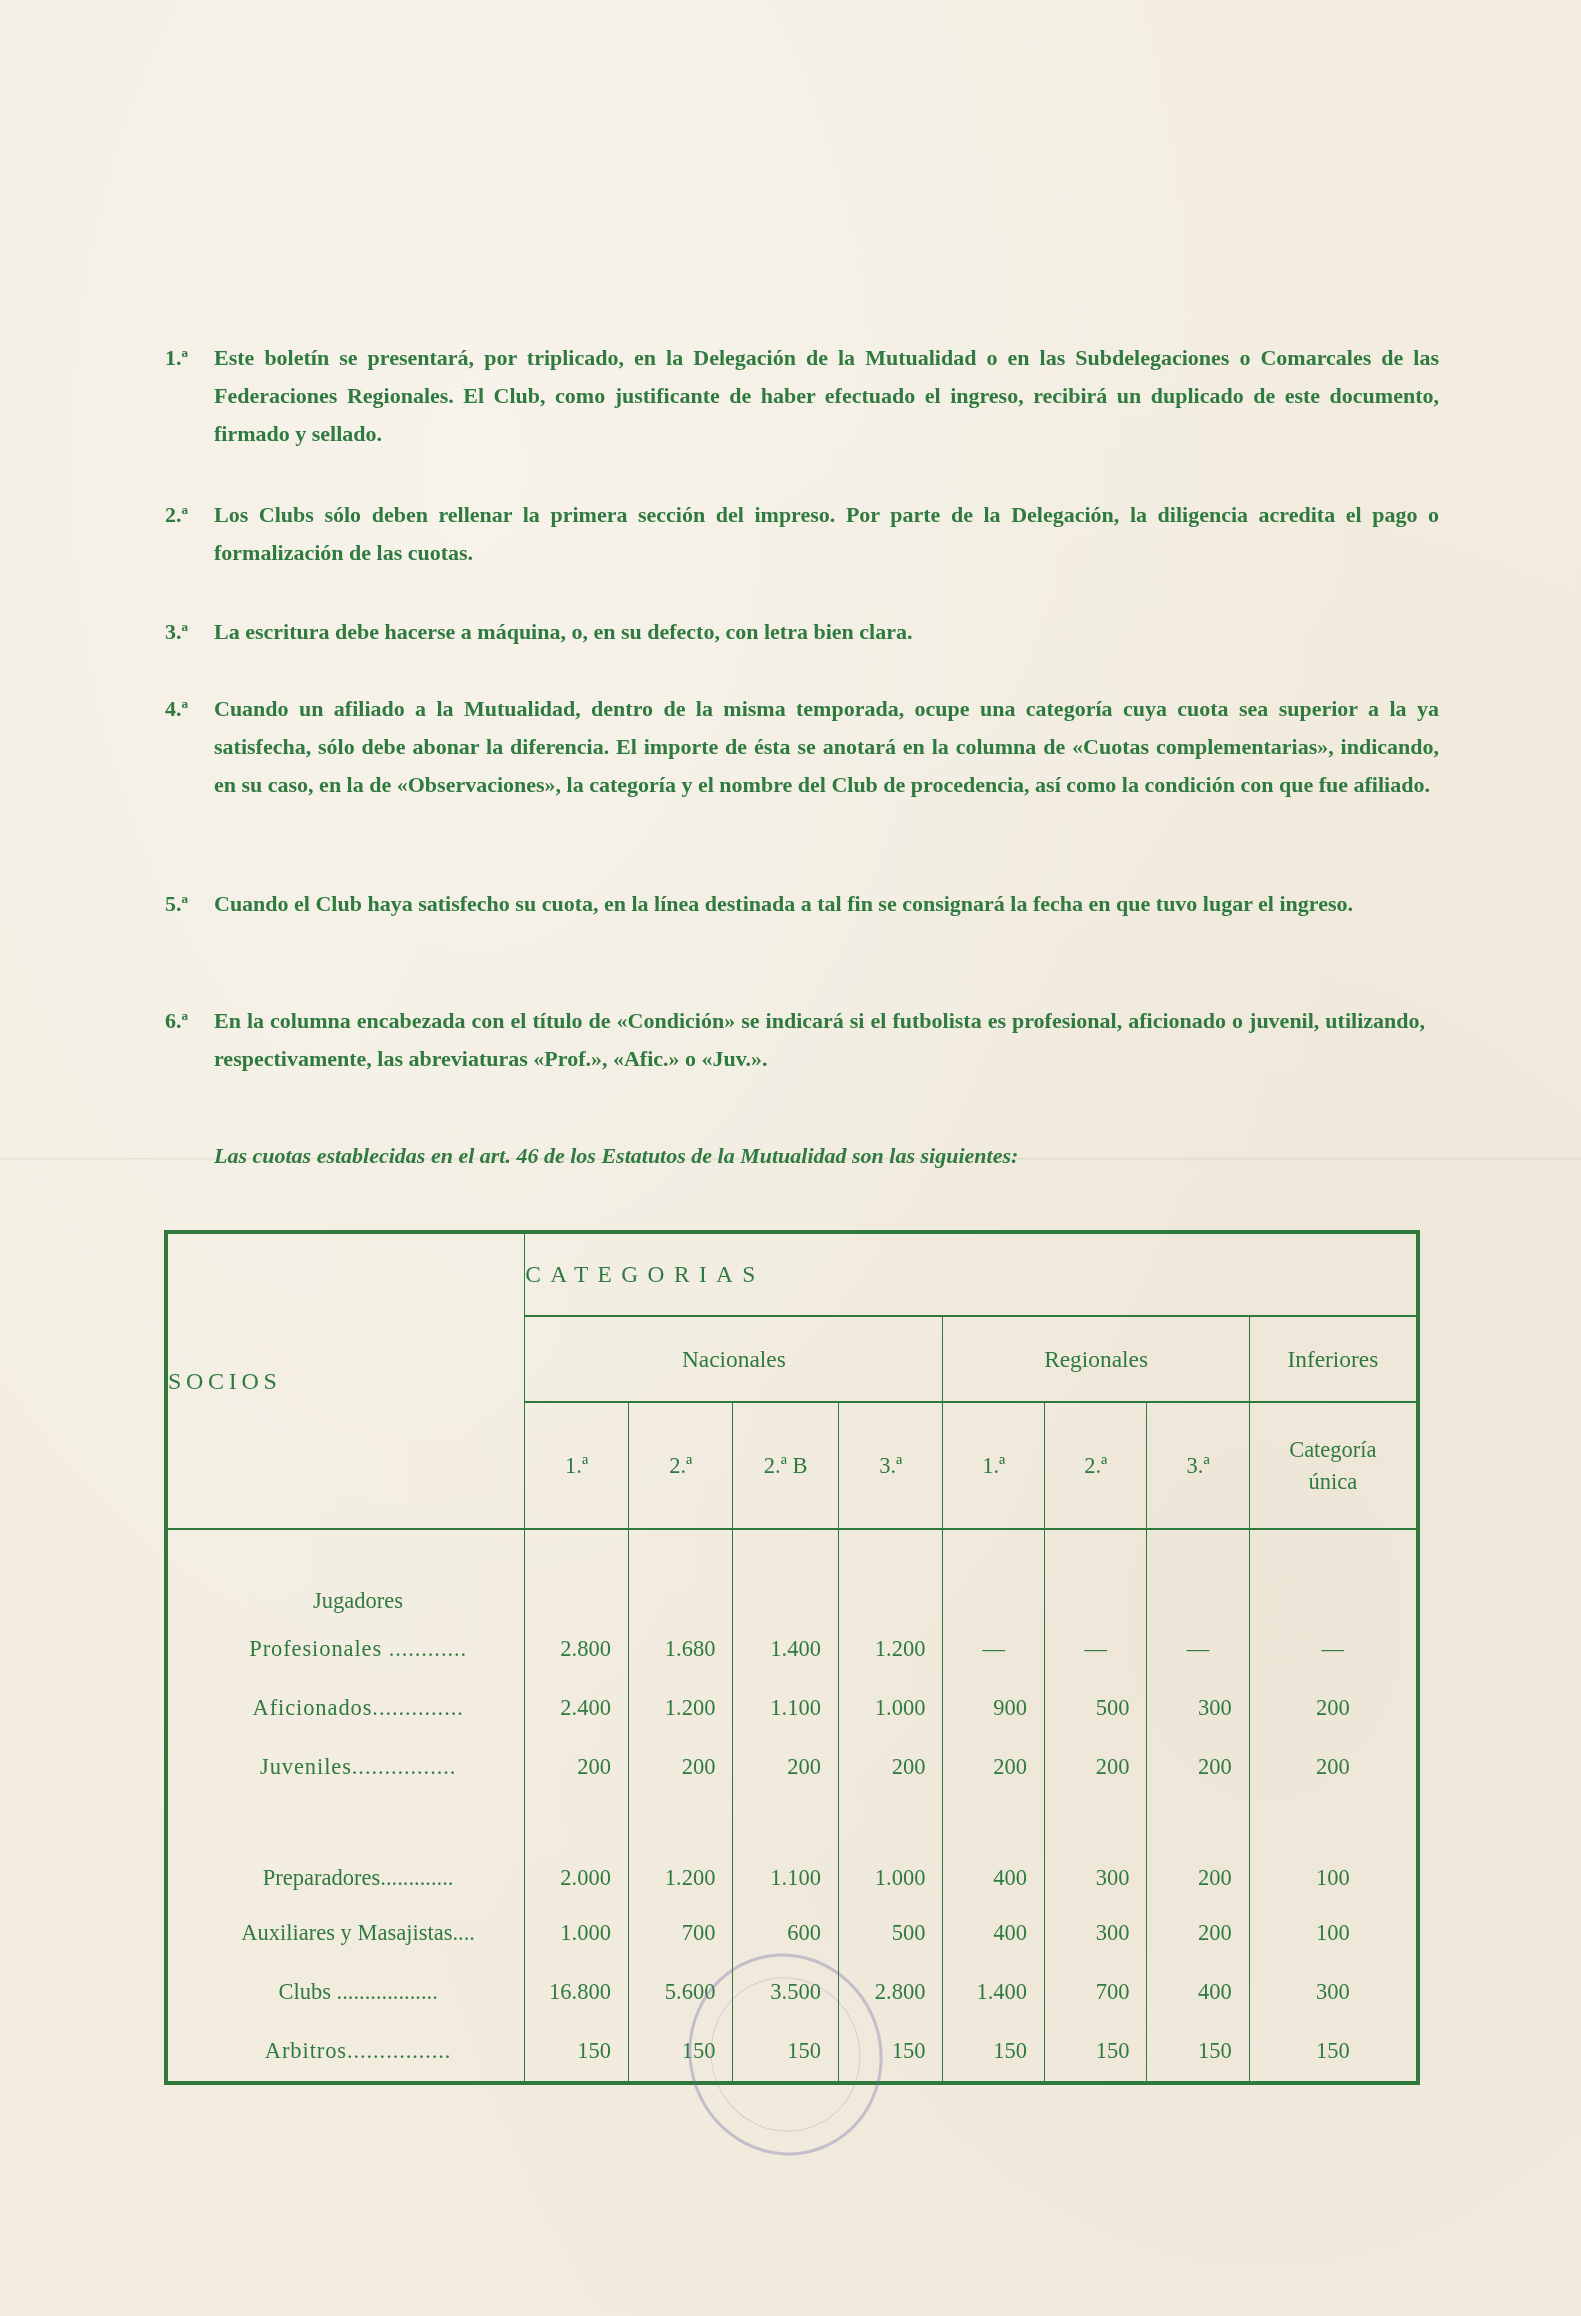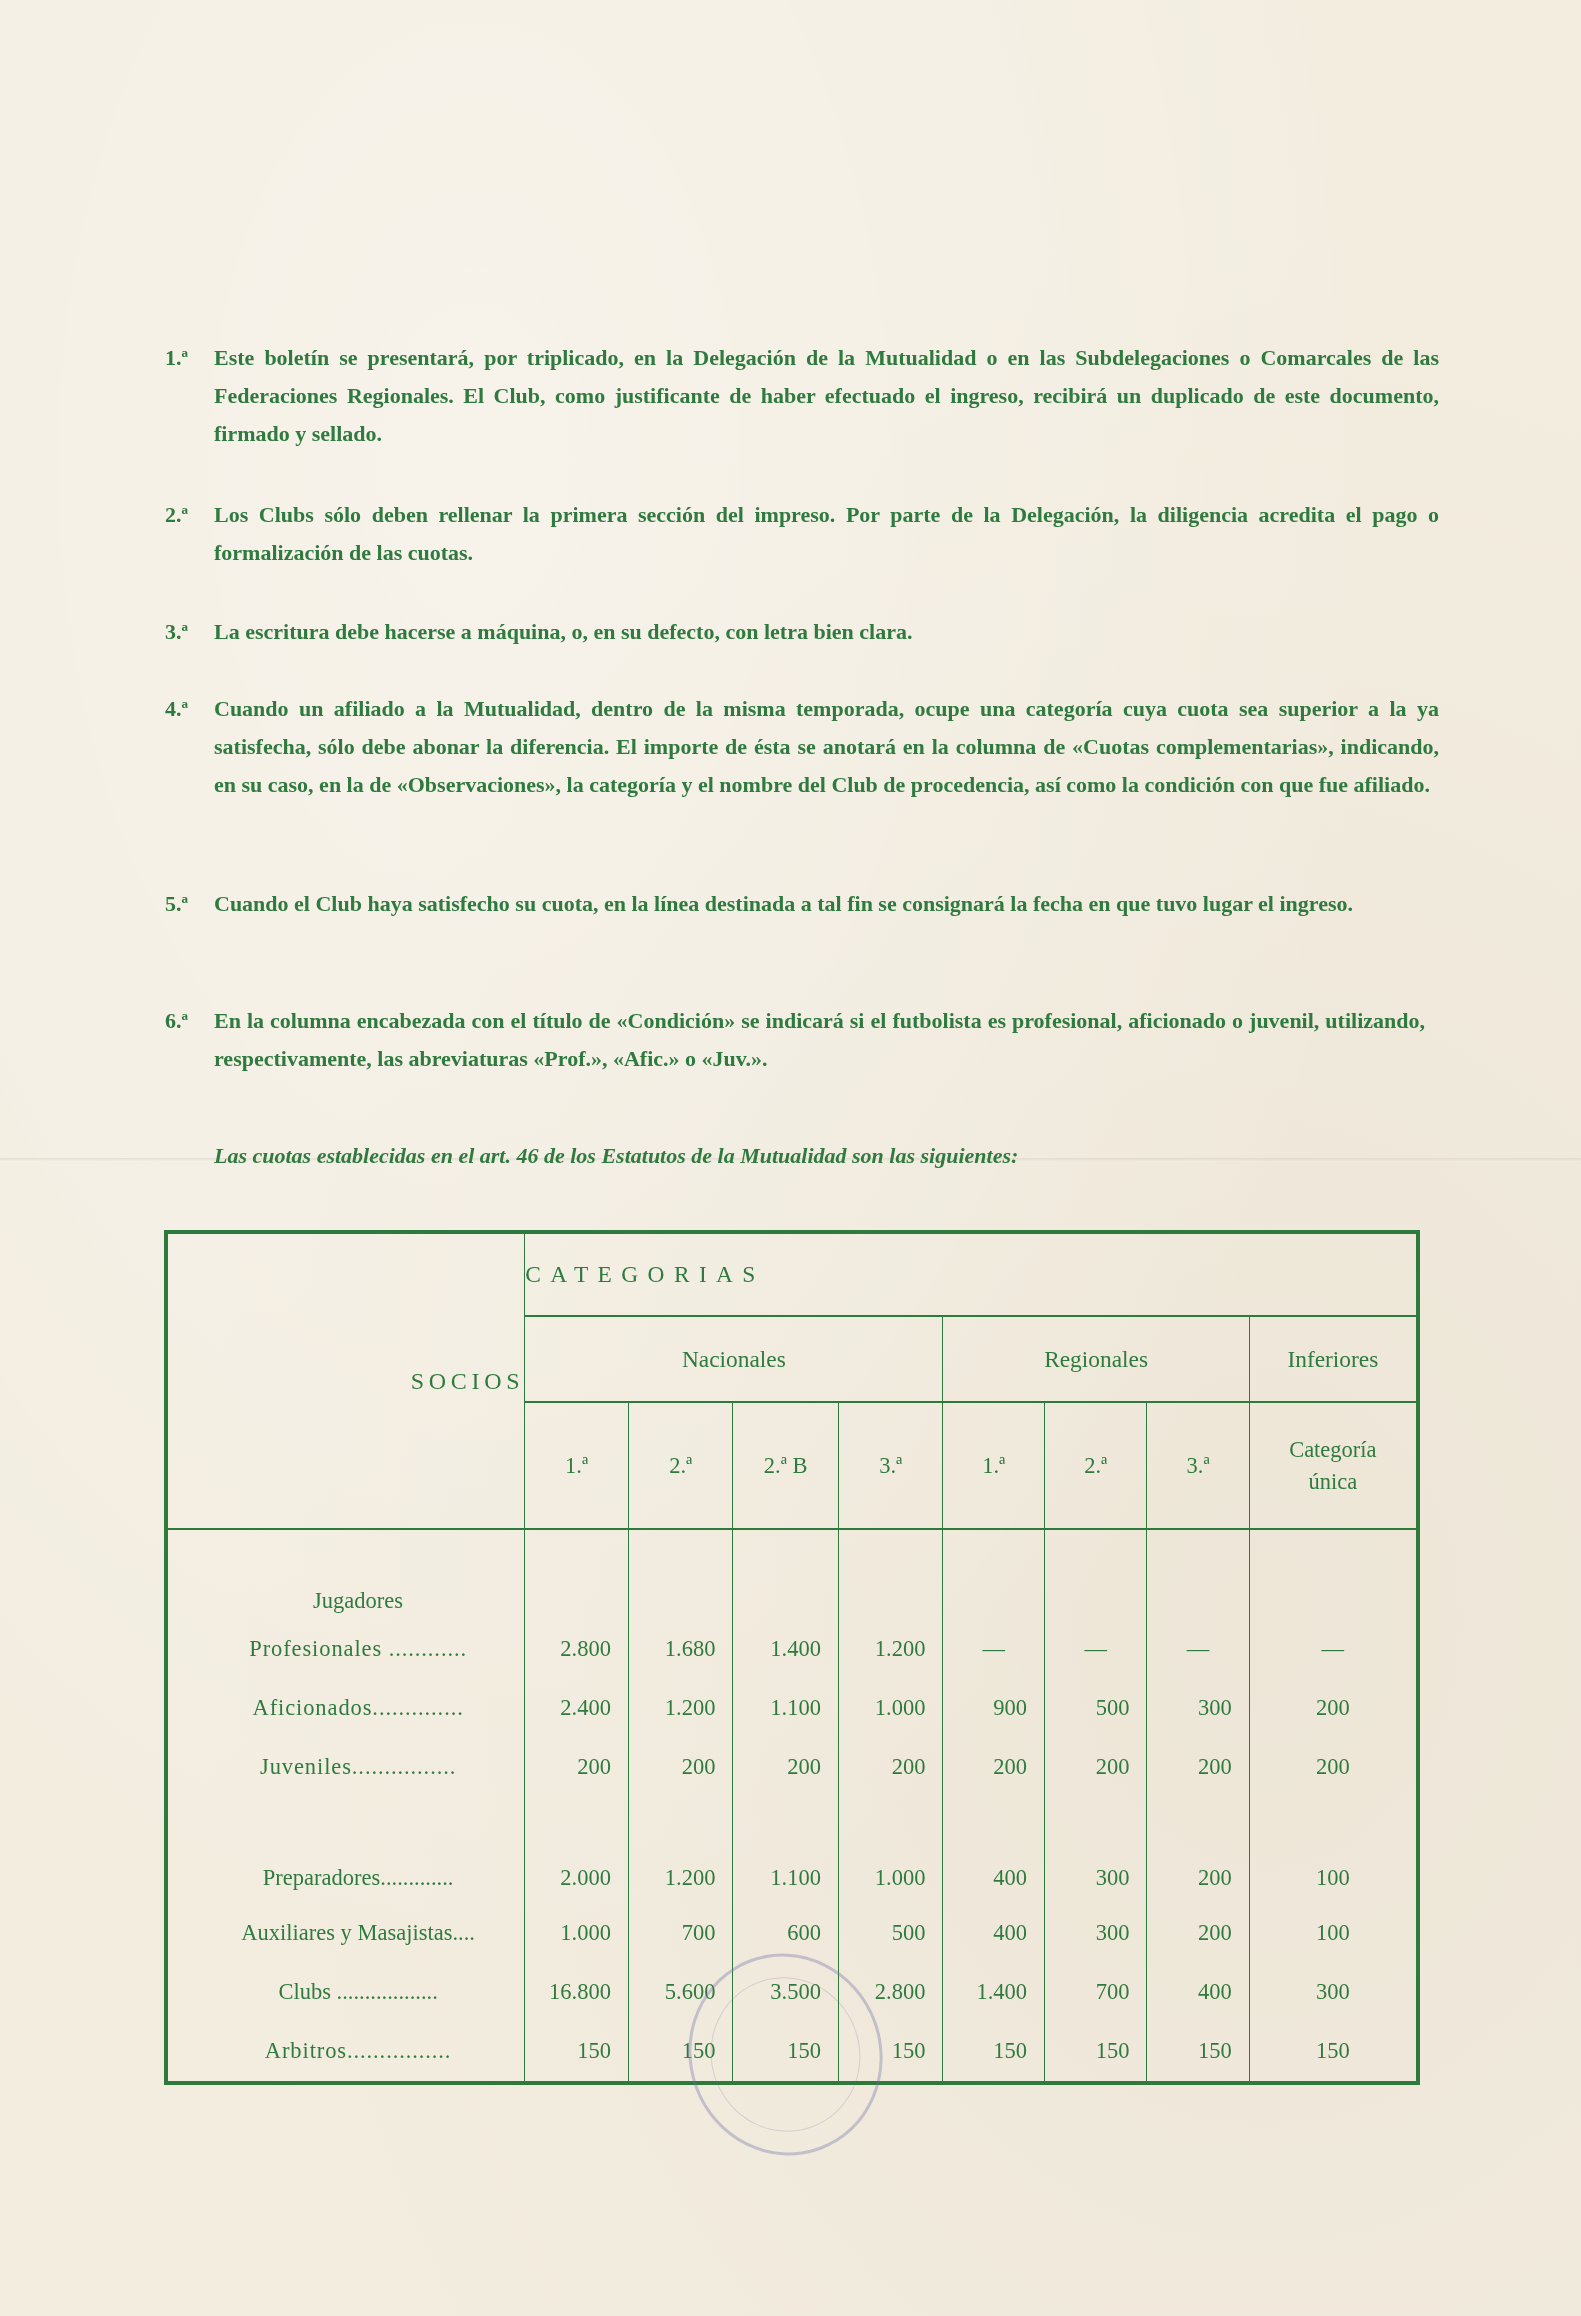--- a/index.html
+++ b/index.html
@@ -43,21 +43,21 @@
     font-size: 22.5px;
   }
   table.fees td, table.fees th {
     border-left: 1.9px solid #2e7a3c;
     padding: 0; font-weight: normal;
   }
   .h-cat { height: 81px; letter-spacing: 9.4px; text-align: left; font-size: 23.4px;
            border-bottom: 2.8px solid #2e7a3c; }
   .h-group { height: 84px; text-align: center; font-size: 23.4px; border-bottom: 2.8px solid #2e7a3c; }
   .h-sub { height: 99px; text-align: center; border-bottom: 2.8px solid #2e7a3c; font-size: 22.5px; line-height: 32px; }
-  .socios { text-align: right; letter-spacing: 4.7px; font-size: 24px; border-bottom: 2.8px solid #2e7a3c; }
+  .socios { text-align: left; letter-spacing: 4.7px; font-size: 24px; border-bottom: 2.8px solid #2e7a3c; }
   td.label { text-align: center; padding-left: 24px !important; white-space: nowrap; border-left: none !important; }
   td.val { text-align: right; padding-right: 17px !important; }
   td.val.last { text-align: center; padding-right: 0 !important; }
   td.val.dash { text-align: center; padding-right: 0 !important; }
   tr.row td { height: 59px; }
   tr.row.gap-top td { height: 94px; vertical-align: bottom; padding-bottom: 13px; }
   tr.section td { height: 84px; vertical-align: bottom; padding-bottom: 5.6px; }
   tr.tail td { height: auto; }
   .bold { font-weight: bold; }
   .spaced { letter-spacing: 0.9px; }

